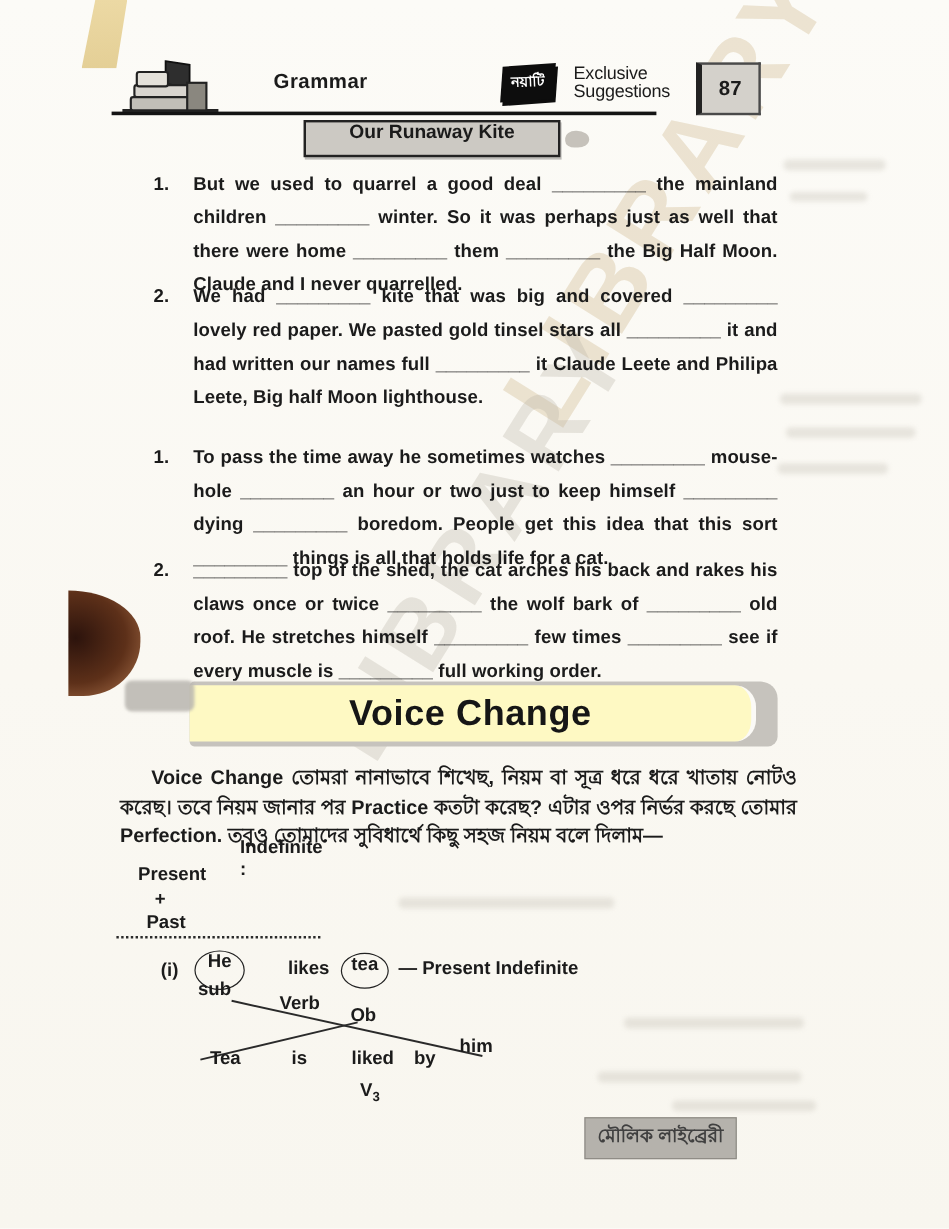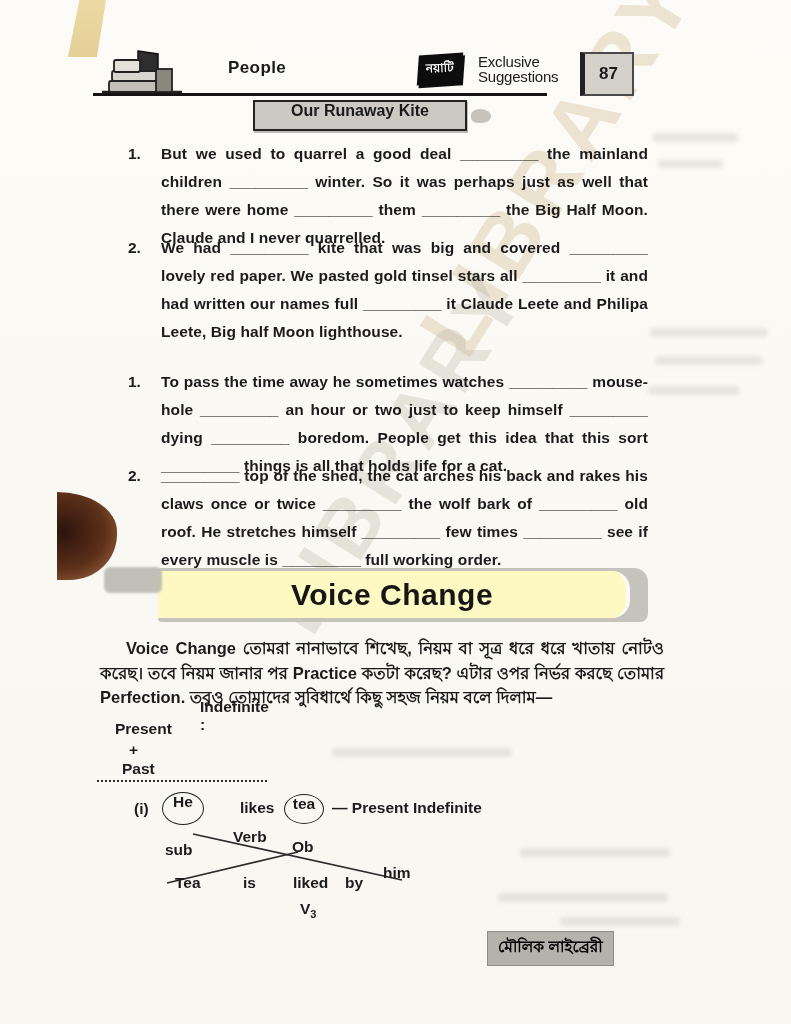--- a/index.html
+++ b/index.html
@@ -71,34 +71,34 @@
   .diagram{position:absolute;left:130px;top:788px;width:380px;height:145px;z-index:2;
     font-size:15.5px;font-weight:bold;}
   .diagram .d{position:absolute;white-space:nowrap;}
   .circ{position:absolute;border:1.7px solid #222;border-radius:50%;
     display:flex;justify-content:center;box-sizing:border-box;}
   .c-he{left:32px;top:4px;width:42px;height:33px;}
   .c-tea{left:154px;top:6px;width:40px;height:30px;}
   .d-idx{left:4px;top:12px;}
   .d-verb{left:110px;top:11px;}
   .d-note{left:202px;top:11px;}
-  .d-sub{left:35px;top:53px;}
+  .d-sub{left:35px;top:28px;}
   .d-verblbl{left:103px;top:40px;}
   .d-ob{left:162px;top:50px;}
   .d-p1{left:45px;top:86px;}
   .d-p2{left:113px;top:86px;}
   .d-p3{left:163px;top:86px;}
   .d-p4{left:215px;top:86px;}
   .d-p5{left:253px;top:76px;}
   .d-v3{left:170px;top:112px;}
   .d-v3 sub{font-size:11px;}
   .dlines{position:absolute;left:0;top:0;}
   
   .footer-badge{position:absolute;left:487px;top:931px;z-index:2;background:#b5b2ac;
-    border:1px solid #8f8c86;padding:3px 10px 4px;font-size:15.5px;font-weight:bold;color:#000000;}
+    border:1px solid #8f8c86;padding:3px 10px 4px;font-size:15.5px;font-weight:bold;color:#404040;}
 </style>
 </head>
 <body>
 
 <div class="page">
 
   <div class="watermark wm1">LIBRARY</div>
   <div class="watermark wm2">LIBRARY</div>
   <div class="tan-wedge"></div>
   <div class="finger"></div>
@@ -114,21 +114,21 @@
   <div class="ghost" style="left:560px;top:917px;width:120px;height:9px;"></div>
 
   <svg class="hicon" viewBox="0 0 84 52">
     <line x1="2" y1="47" x2="82" y2="47" stroke="#222" stroke-width="2.5"></line>
     <polygon points="38,6 58,9 58,28 38,25" fill="#2e2e2e" stroke="#111" stroke-width="1.5"></polygon>
     <rect x="12" y="26" width="48" height="10" rx="2" fill="#d8d5cf" stroke="#222" stroke-width="1.8"></rect>
     <rect x="9" y="36" width="56" height="11" rx="2" fill="#c2bfb8" stroke="#222" stroke-width="1.8"></rect>
     <rect x="14" y="15" width="26" height="12" rx="2" fill="#e4e1da" stroke="#222" stroke-width="1.8"></rect>
     <rect x="56" y="24" width="16" height="23" fill="#8a877f" stroke="#222" stroke-width="1.8"></rect>
   </svg>
-  <div class="htitle">People</div>
+  <div class="htitle">Grammar</div>
   <div class="brand">
     <div class="brand-badge">
       <span>নয়াটি</span>
     </div>
     <div class="brand-text">
       <div>Exclusive</div>
       <div>Suggestions</div>
     </div>
   </div>
   <div class="pagenum">87</div>

